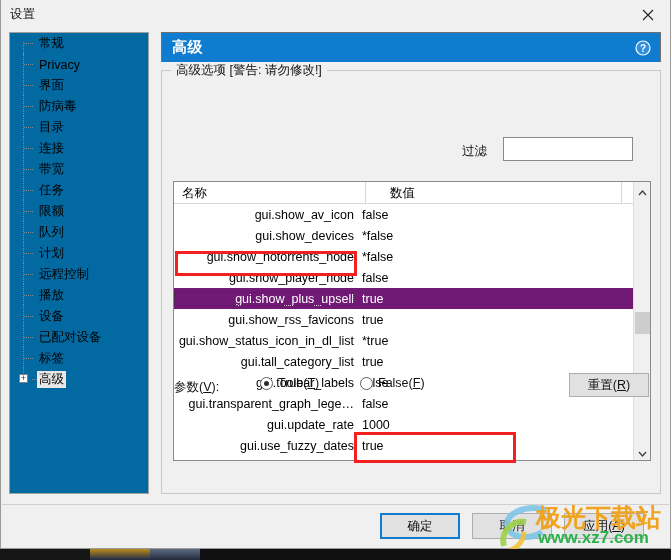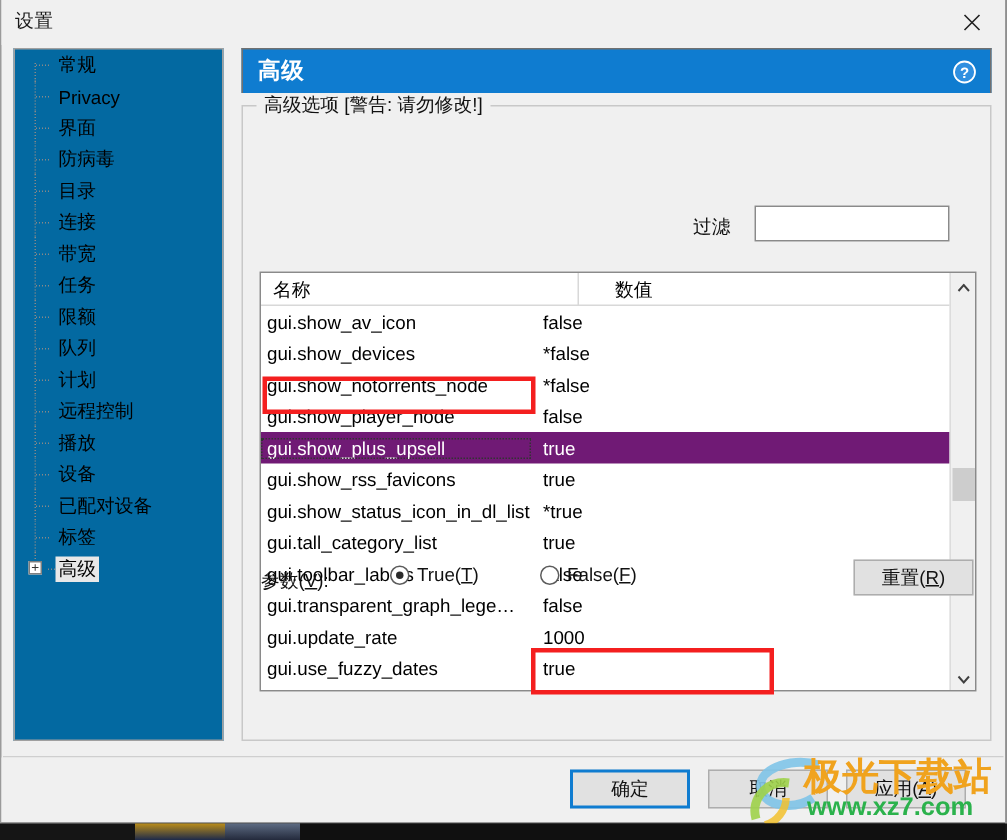--- a/index.html
+++ b/index.html
@@ -150,31 +150,31 @@
     background: #ffffff;
     border-bottom: 1px solid #d8d8d8;
     display: flex;
   }
   #list-header .col {
     font-size: 12.5px; color: #000;
     display: flex; align-items: center;
     padding-left: 8px;
     height: 22px;
   }
-  #list-header .col.name { width: 212px; border-right: 1px solid #d8d8d8; font-family: Liberation Mono, monospace; }
+  #list-header .col.name { width: 192px; border-right: 1px solid #d8d8d8; font-family: Liberation Mono, monospace; }
   #list-header .col.value { width: 240px; border-right: 1px solid #d8d8d8; margin-left: 16px; }
   #rows { position: relative; }
   .row {
     height: 21px;
     display: flex; align-items: center;
     font-size: 12.5px; color: #000;
     cursor: default;
     white-space: nowrap;
   }
-  .row .cell-name { width: 180px; padding-left: 4px; overflow: hidden; }
+  .row .cell-name { width: 180px; padding-left: 4px; overflow: hidden; text-align: right; }
   .row .cell-value { width: 240px; padding-left: 8px; }
   .row.selected { background: #701a75; color: #ffffff; }
   .row.selected .cell-name {
     outline: 1px dotted #333;
     outline-offset: -1px;
   }
   
   #vscroll {
     position: absolute; right: 0; top: 0;
     width: 17px; height: 278px;

